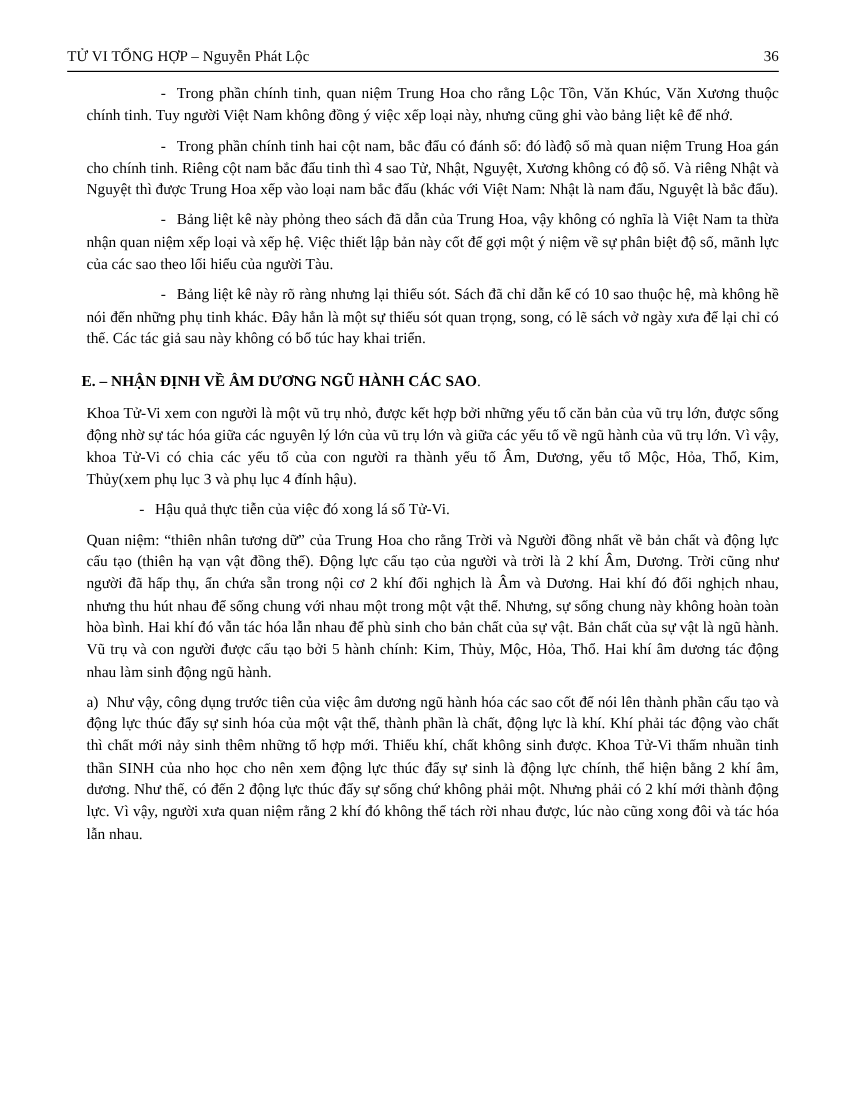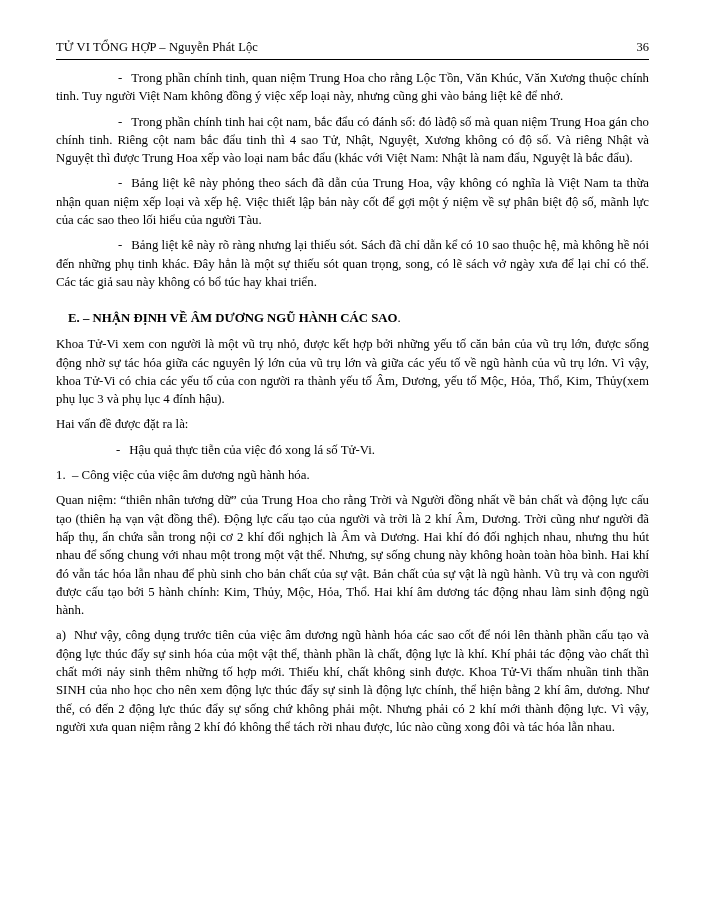--- a/index.html
+++ b/index.html
@@ -32,21 +32,21 @@
   }
   .header-page {
     font-size: 12.5px;
   }
   .rule {
     border: 0;
     border-top: 1px solid #000;
     margin: 4px 0 9px 0;
   }
   p {
-    margin: 0 0 7px 0;
+    margin: 0 0 7px 16px;
     font-size: 12.8px;
     line-height: 1.43;
     text-align: justify;
   }
   p.bullet {
     text-indent: 0;
   }
   .ind-dash {
     display: inline-block;
     width: 62px;
@@ -101,24 +101,22 @@
   <p class="bullet"><span class="ind-dash"></span><span class="dash">-</span><span>Trong phần chính tinh hai cột nam, bắc đẩu có đánh số:  đó làđộ số mà quan niệm Trung Hoa gán cho chính tinh.  Riêng cột nam bắc đẩu tinh thì 4 sao Tử, Nhật, Nguyệt, Xương không có độ số.  Và riêng Nhật và Nguyệt thì được Trung Hoa xếp vào loại nam bắc đẩu (khác với Việt Nam:  Nhật là nam đẩu, Nguyệt là bắc đẩu).</span></p>
 
   <p class="bullet"><span class="ind-dash"></span><span class="dash">-</span><span>Bảng liệt kê này phỏng theo sách đã dẫn của Trung Hoa, vậy không có nghĩa là Việt Nam ta thừa nhận quan niệm xếp loại và xếp hệ.  Việc thiết lập bản này cốt để gợi một ý niệm về sự phân biệt độ số, mãnh lực của các sao theo lối hiểu của người Tàu.</span></p>
 
   <p class="bullet"><span class="ind-dash"></span><span class="dash">-</span><span>Bảng liệt kê này rõ ràng nhưng lại thiếu sót.  Sách đã chỉ dẫn kể có 10 sao thuộc hệ, mà không hề nói đến những phụ tinh khác.  Đây hẳn là một sự thiếu sót quan trọng, song, có lẽ sách vở ngày xưa để lại chỉ có thế.  Các tác giả sau này không có bổ túc hay khai triển.</span></p>
 
   <div class="section-head"><span>E. – NHẬN ĐỊNH VỀ ÂM DƯƠNG NGŨ HÀNH CÁC SAO</span><span class="tail">.</span></div>
 
   <p>Khoa Tử-Vi xem con người là một vũ trụ nhỏ, được kết hợp bởi những yếu tố căn bản của vũ trụ lớn, được sống động nhờ sự tác hóa giữa các nguyên lý lớn của vũ trụ lớn và giữa các yếu tố về ngũ hành của vũ trụ lớn.  Vì vậy, khoa Tử-Vi có chia các yếu tố của con người ra thành yếu tố Âm, Dương, yếu tố Mộc, Hỏa, Thổ, Kim, Thủy(xem phụ lục 3 và phụ lục 4 đính hậu).</p>
 
-  <p>Hai vấn đề được đặt ra là:</p>
 
 
   <p class="sub-item"><span class="ind-dash-sm"></span><span class="dash">-</span><span>Hậu quả thực tiễn của việc đó xong lá số Tử-Vi.</span></p>
 
-  <p class="numbered"><span class="num">1.</span>&nbsp;&nbsp;<span class="num-title">– Công việc của việc âm dương ngũ hành hóa</span><span>.</span></p>
 
   <p>Quan niệm: “thiên nhân tương dữ” của Trung Hoa cho rằng Trời và Người đồng nhất về bản chất và động lực cấu tạo (thiên hạ vạn vật đồng thể).  Động lực cấu tạo của người và trời là 2 khí Âm, Dương.  Trời cũng như người đã hấp thụ, ẩn chứa sẵn trong nội cơ 2 khí đối nghịch là Âm và Dương.  Hai khí đó đối nghịch nhau, nhưng thu hút nhau để sống chung với nhau một trong một vật thể.  Nhưng, sự sống chung này không hoàn toàn hòa bình.  Hai khí đó vẫn tác hóa lẫn nhau để phù sinh cho bản chất của sự vật.  Bản chất của sự vật là ngũ hành.  Vũ trụ và con người được cấu tạo bởi 5 hành chính:  Kim, Thủy, Mộc, Hỏa, Thổ.  Hai khí âm dương tác động nhau làm sinh động ngũ hành.</p>
 
   <p><span>a)</span>&nbsp;&nbsp;<span>Như vậy, công dụng trước tiên của việc âm dương ngũ hành hóa các sao cốt để nói lên thành phần cấu tạo và động lực thúc đẩy sự sinh hóa của một vật thể, thành phần là chất, động lực là khí.  Khí phải tác động vào chất thì chất mới nảy sinh thêm những tố hợp mới.  Thiếu khí, chất không sinh được.  Khoa Tử-Vi thấm nhuần tinh thần </span><span class="u">SINH</span><span> của nho học cho nên xem động lực thúc đẩy sự sinh là động lực chính, thể hiện bằng 2 khí âm, dương.  Như thế, có đến 2 động lực thúc đẩy sự sống chứ không phải một.  Nhưng phải có 2 khí mới thành động lực.  Vì vậy, người xưa quan niệm rằng 2 khí đó không thể tách rời nhau được, lúc nào cũng xong đôi và tác hóa lẫn nhau.</span></p>
 
 </div>
 
 </body></html>

